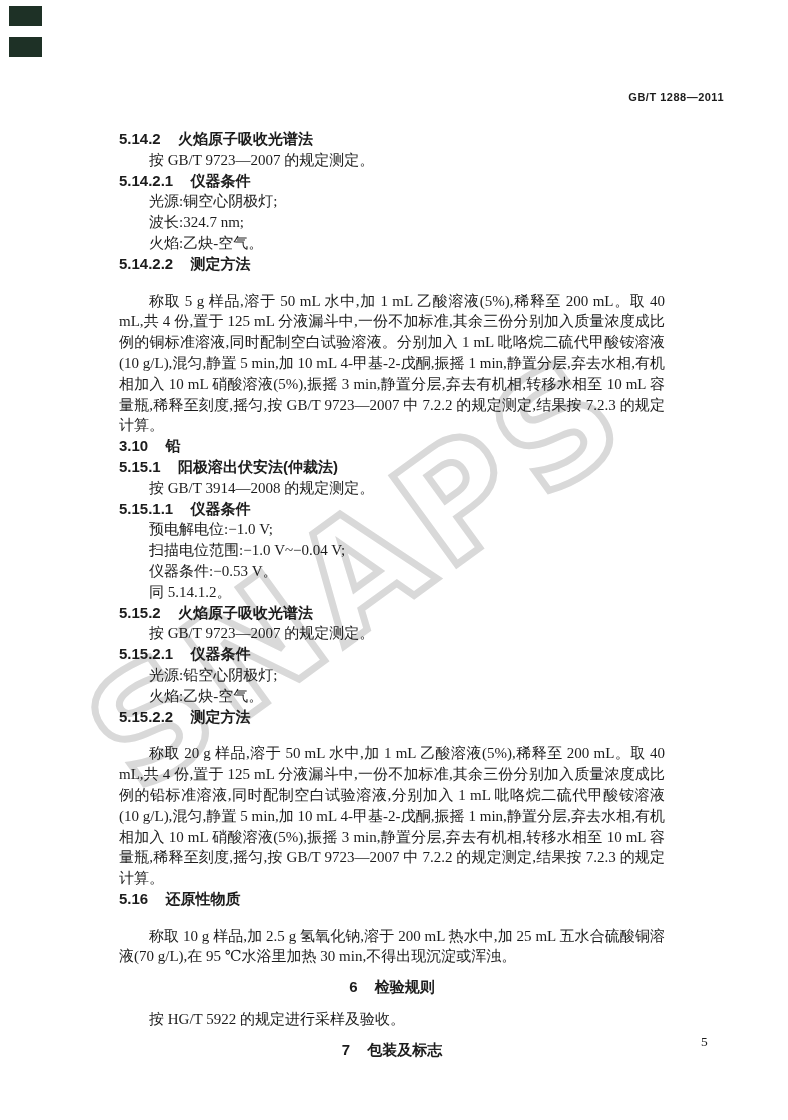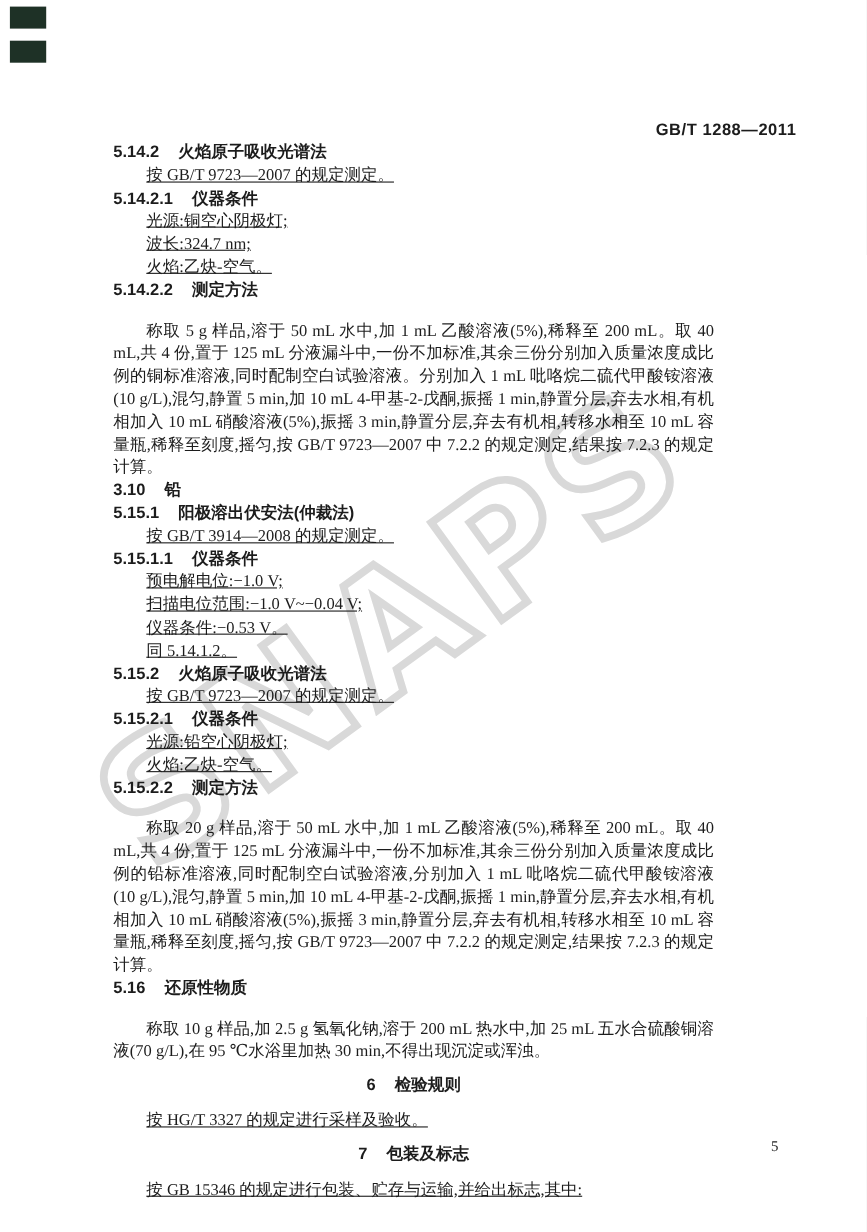--- a/index.html
+++ b/index.html
@@ -29,41 +29,41 @@
   }
   
   .scan-mark{
     position:absolute;left:9px;width:33px;height:20px;
     background:#1e3126;z-index:3;
   }
   #scan-mark-1{top:6px;}
   #scan-mark-2{top:37px;}
   
   #std-header{
-    position:absolute;top:110px;right:64px;
+    position:absolute;top:91px;right:64px;
     font-family:"Liberation Sans","DejaVu Sans",sans-serif;
-    font-weight:bold;font-size:15px;letter-spacing:0.5px;
+    font-weight:bold;font-size:11px;letter-spacing:0.5px;
     z-index:2;
   }
   
   #content{
-    position:absolute;top:0;left:0;
+    position:absolute;top:0;left:16px;
     box-sizing:border-box;
     padding:129px 63px 0 103px;
     width:712px;
     font-size:15px;line-height:20.8px;
     z-index:2;
   }
   #content .h{
     font-family:"Liberation Sans","DejaVu Sans",sans-serif;
     font-weight:bold;
   }
   #content .h .num{margin-right:1.15em;}
   #content .chap{margin:10px 0 11px 0;text-align:center;}
-  #content .line{text-indent:2em;text-decoration:underline;}
+  #content .line{text-indent:2em;}
   #content .para{
     text-indent:2em;
     text-align:justify;
     margin-top:16px;
   }
   
   #page-num{
     position:absolute;left:701px;top:1034px;
     font-size:13.5px;z-index:2;
     font-family:"Liberation Serif","DejaVu Serif",serif;
@@ -101,20 +101,19 @@
       <div class="h sec"><span class="num">5.15.2</span><span class="ht">火焰原子吸收光谱法</span></div>
       <div class="line">按 GB/T 9723—2007 的规定测定。</div>
       <div class="h sec"><span class="num">5.15.2.1</span><span class="ht">仪器条件</span></div>
       <div class="line">光源:铅空心阴极灯;</div>
       <div class="line">火焰:乙炔-空气。</div>
       <div class="h sec"><span class="num">5.15.2.2</span><span class="ht">测定方法</span></div>
       <div class="para">称取 20 g 样品,溶于 50 mL 水中,加 1 mL 乙酸溶液(5%),稀释至 200 mL。取 40 mL,共 4 份,置于 125 mL 分液漏斗中,一份不加标准,其余三份分别加入质量浓度成比例的铅标准溶液,同时配制空白试验溶液,分别加入 1 mL 吡咯烷二硫代甲酸铵溶液(10 g/L),混匀,静置 5 min,加 10 mL 4-甲基-2-戊酮,振摇 1 min,静置分层,弃去水相,有机相加入 10 mL 硝酸溶液(5%),振摇 3 min,静置分层,弃去有机相,转移水相至 10 mL 容量瓶,稀释至刻度,摇匀,按 GB/T 9723—2007 中 7.2.2 的规定测定,结果按 7.2.3 的规定计算。</div>
       <div class="h sec"><span class="num">5.16</span><span class="ht">还原性物质</span></div>
       <div class="para">称取 10 g 样品,加 2.5 g 氢氧化钠,溶于 200 mL 热水中,加 25 mL 五水合硫酸铜溶液(70 g/L),在 95 ℃水浴里加热 30 min,不得出现沉淀或浑浊。</div>
       <div class="h chap"><span class="num">6</span><span class="ht">检验规则</span></div>
-      <div class="line">按 HG/T 3327 的规定进行采样及验收。</div>
+      <div class="line">按 HG/T 5922 的规定进行采样及验收。</div>
       <div class="h chap"><span class="num">7</span><span class="ht">包装及标志</span></div>
-      <div class="line">按 GB 15346 的规定进行包装、贮存与运输,并给出标志,其中:</div>
     </div>
 
   <div id="page-num">5</div>
 
 </div>
 
 </body></html>

